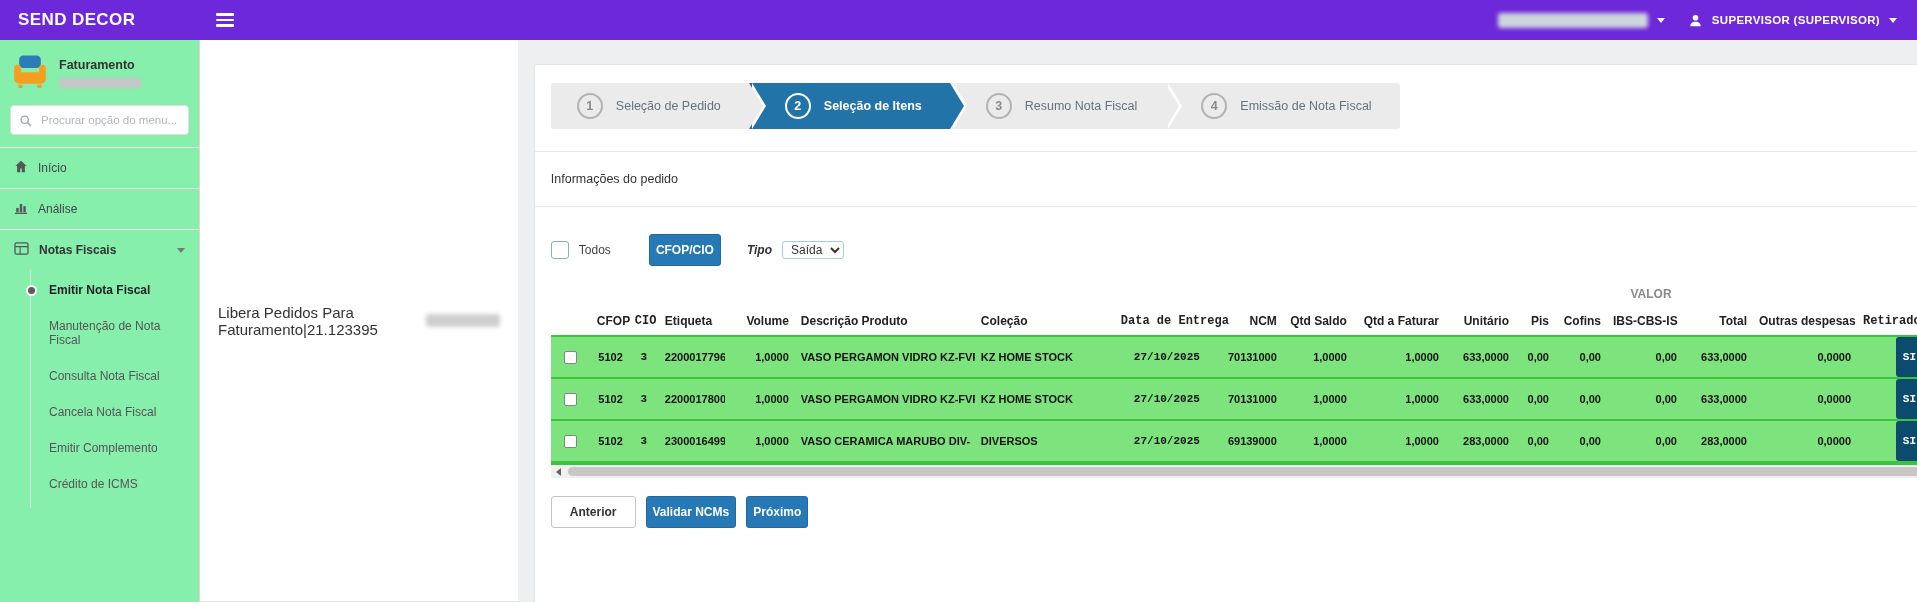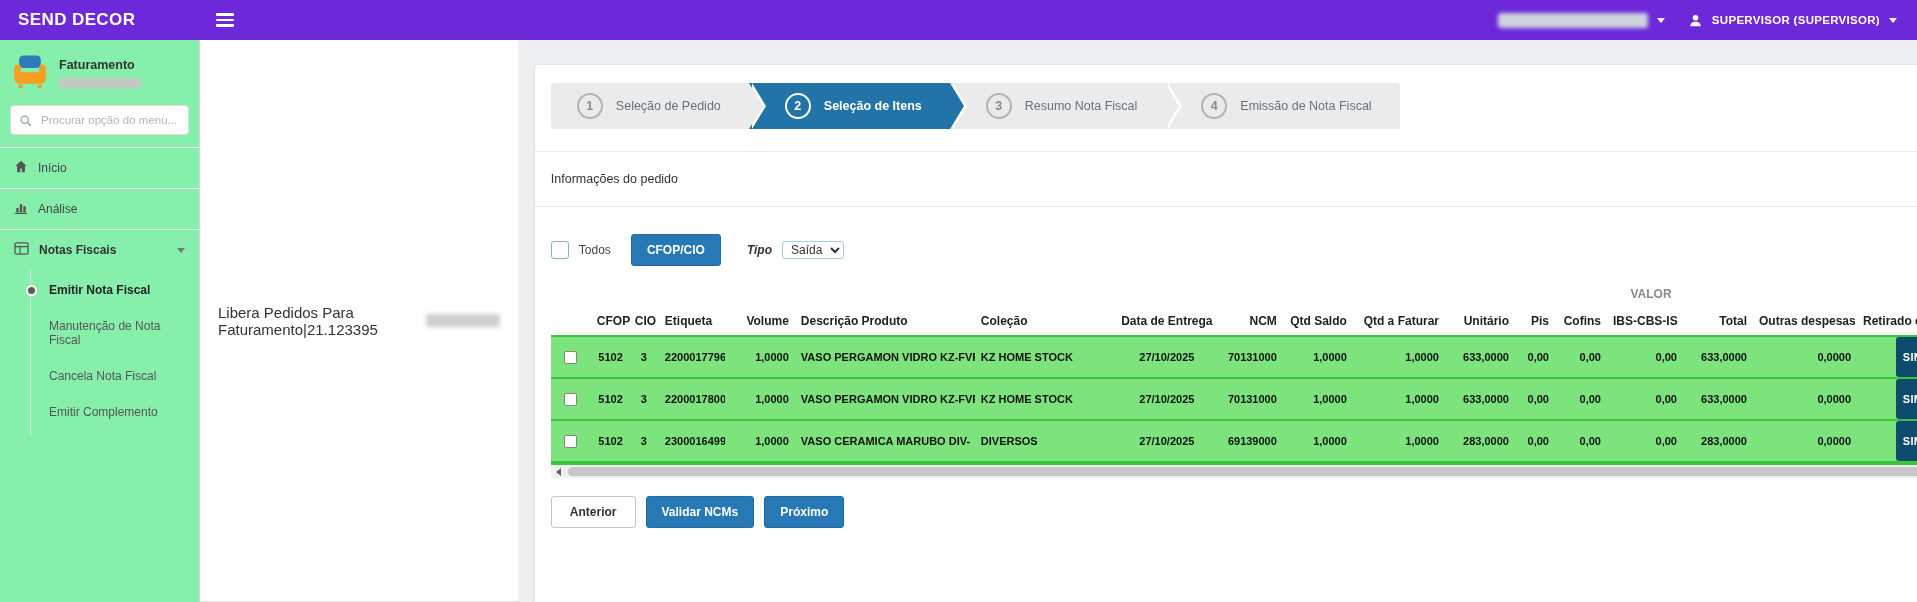--- a/index.html
+++ b/index.html
@@ -56,37 +56,37 @@
   .step:last-child::before, .step:last-child::after { display:none; }
   .step.active { background:#2273A8; color:#fff; font-weight:bold; }
   .step.active::after { border-left-color:#2273A8; }
   .step-circle { width:26px; height:26px; border-radius:50%; border:2px solid #b3b3b3; display:flex; align-items:center; justify-content:center; font-size:12.5px; font-weight:bold; color:#8a8a8a; flex-shrink:0; }
   .step.active .step-circle { border-color:#fff; color:#fff; }
   
   .step-heading { font-size:15px; font-weight:normal; color:#555; margin:2px 0 14px; }
   .section-title { border-top:1px solid #e8e8e8; border-bottom:1px solid #e8e8e8; margin:11px -16px; padding:20px 16px; font-size:12.5px; color:#333; }
   .controls { display:flex; align-items:center; gap:10px; padding:16px 0 12px; }
   .big-checkbox { width:18px; height:18px; border:1px solid #87aecb; border-radius:3px; background:#fff; display:inline-block; cursor:pointer; }
-  .todos-label { font-size:12px; color:#444; margin-right:10px; }
-  .btn { border-radius:3px; font-family:inherit; font-size:12px; font-weight:bold; cursor:pointer; padding:8px 15px; }
+  .todos-label { font-size:12px; color:#444; margin-right:28px; }
+  .btn { border-radius:3px; font-family:inherit; font-size:12px; font-weight:bold; cursor:pointer; padding:8px 6px; }
   .btn-blue { background:#2779B5; color:#fff; border:1px solid #2269a0; }
   .btn-white { background:#fff; color:#333; border:1px solid #c4c4c4; padding:8px 18px; }
   .tipo-label { font-size:12px; font-weight:bold; color:#333; margin-left:16px;font-style:italic; }
   .tipo-select { height:18px; font-size:12px; border:1px solid #a9cadf; border-radius:3px; color:#333; padding:0 4px; background:#fff; font-family:inherit; cursor:pointer; }
   
   .table-wrap { overflow:hidden; margin-top:4px; }
   table { border-collapse:collapse; table-layout:fixed; width:1860px; }
   th, td { padding:0 6px; }
   .group-row th { height:24px; }
   .valor-header { text-align:center; font-size:12px; font-weight:bold; color:#8a8a8a; }
   .cols-row th { height:30px; font-size:12px; font-weight:bold; color:#222; white-space:nowrap; }
   tbody td { height:35px; font-size:11px; font-weight:bold; color:#111; background:#7DE37D; border-bottom:2px solid #3CC43C; white-space:nowrap; overflow:hidden; }
   tbody tr:first-child td { border-top:2px solid #3CC43C; }
   tbody tr:last-child td { border-bottom:4px solid #3CC43C; }
-  .a-left { text-align:left; } .a-right { text-align:right; } .a-center { text-align:center; }
+  .a-left { text-align:left; } .a-right { text-align:right; } .a-center { text-align:center;font-family:Liberation Mono, monospace; }
   .row-checkbox { width:13px; height:13px; border:1px solid #848484; background:#fff; border-radius:2px; display:inline-block; vertical-align:middle; cursor:pointer; }
   .sim-badge { display:inline-block; background:#0c4a6e; color:#fff; font-size:11px; font-weight:bold; padding:14px 7px; border-radius:3px; letter-spacing:.3px; }
   
   .hscrollbar { display:flex; align-items:stretch; height:13px; }
   .sb-btn { width:15px; background:#f0f0f0; display:flex; align-items:center; justify-content:center; cursor:pointer; flex-shrink:0; }
   .tri-left { width:0; height:0; border-top:4px solid transparent; border-bottom:4px solid transparent; border-right:5px solid #636363; }
   .tri-right { width:0; height:0; border-top:4px solid transparent; border-bottom:4px solid transparent; border-left:5px solid #636363; }
   .sb-track { flex:1; background:#f0f0f0; position:relative; }
   .sb-thumb { position:absolute; left:2px; top:2px; height:9px; width:87%; background:#c7c7c7; border-radius:5px; cursor:grab; }
   
@@ -167,22 +167,24 @@
               <rect x="1" y="1" width="14" height="12" rx="1.5" fill="none" stroke="#555" stroke-width="1.4"></rect>
               <path d="M1 5h14M6.5 5v8" stroke="#555" stroke-width="1.2" fill="none"></path>
             </svg>
         </span>
         <span class="ilabel">Notas Fiscais</span>
         <span class="caret-gray"></span>
       </div>
       <div class="submenu">
         <div class="subitem active"><span>Emitir Nota Fiscal</span></div>
         <div class="subitem"><span>Manutenção de Nota Fiscal</span></div>
+        <div class="subitem"><span>Consulta Nota Fiscal</span></div>
         <div class="subitem"><span>Cancela Nota Fiscal</span></div>
         <div class="subitem"><span>Emitir Complemento</span></div>
+        <div class="subitem"><span>Crédito de ICMS</span></div>
       </div>
     </nav>
   </aside>
 
   <main class="main">
     <div class="page-header">
       <h1 class="page-title">Libera Pedidos Para Faturamento|21.123395</h1>
       <div class="redacted title-redact"></div>
     </div>
     <div class="content-bg">

